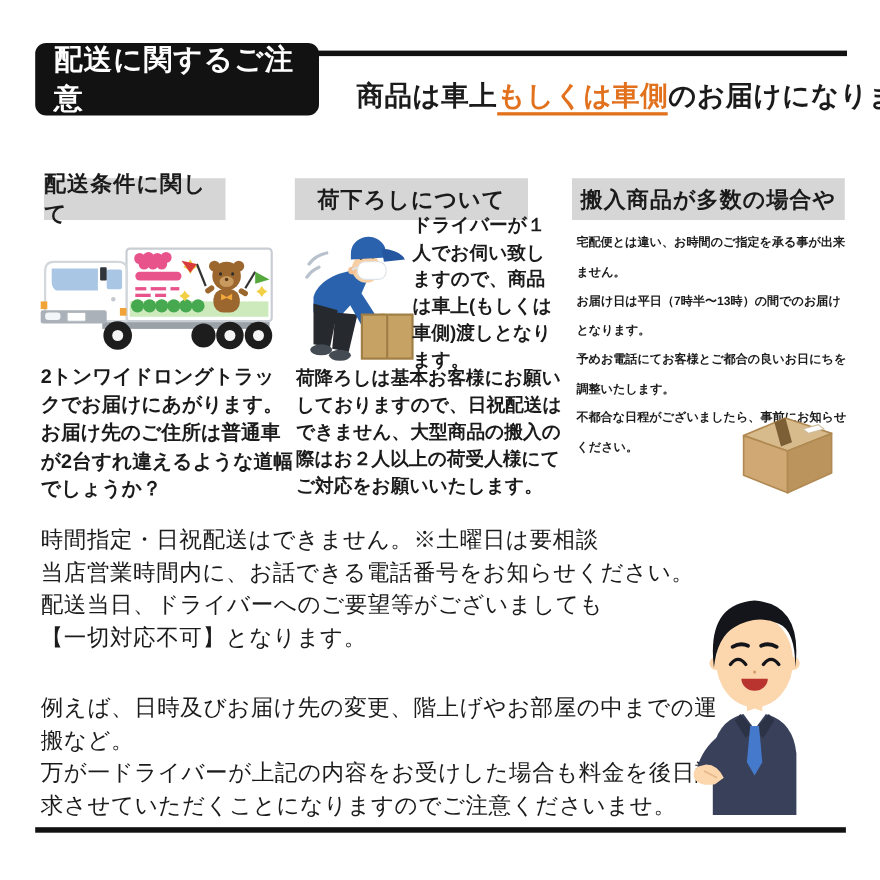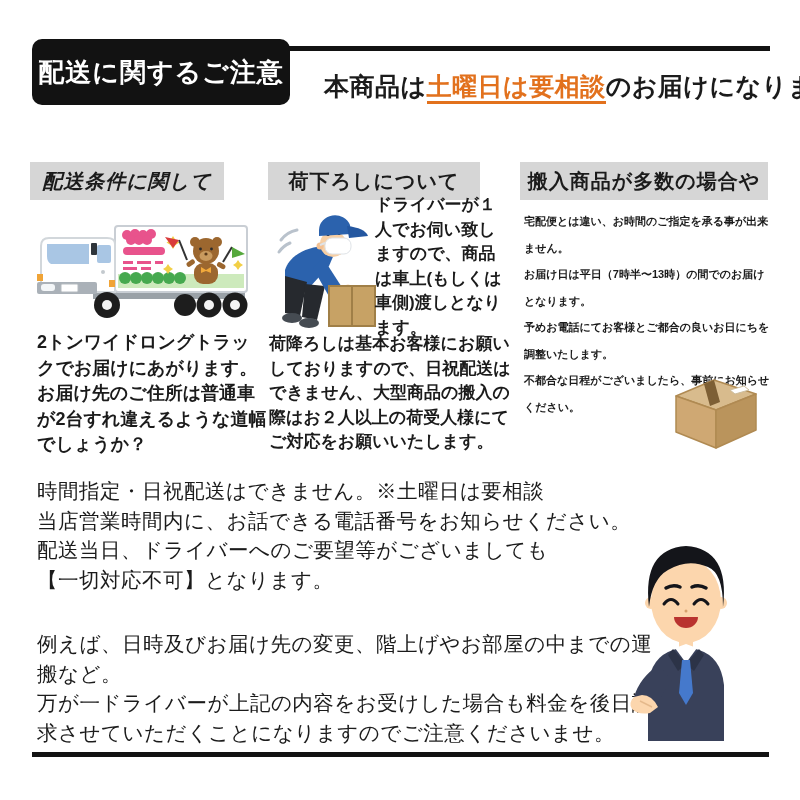--- a/index.html
+++ b/index.html
@@ -13,32 +13,32 @@
   }
   .abs { position:absolute; }
 
   
   .badge {
     left:32px; top:39px; width:258px; height:66px;
     background:#121212; border-radius:10px;
     display:flex; align-items:center; justify-content:center;
     z-index:2;
   }
-  .badge span { color:#ffffff; font-size:26px; font-weight:bold; letter-spacing:1px; }
+  .badge span { color:#ffffff; font-size:26px; font-weight:bold; letter-spacing:1px;margin-left:17px; }
   .top-line { left:150px; top:46px; width:620px; height:5px; background:#121212; z-index:1; }
   .subtitle { left:324px; top:70px; font-size:25px; font-weight:bold; letter-spacing:0.5px; white-space:nowrap; }
   .subtitle .hl { color:#e2711d; border-bottom:3px solid #e2711d; padding-bottom:1px; }
 
   
   .col-head {
     top:162px; height:38px; background:#d6d6d6;
     display:flex; align-items:center; justify-content:center;
   }
   .col-head span { font-size:20px; font-weight:bold; letter-spacing:1px; }
-  .head-1 { left:30px;  width:194px;font-style:italic; }
+  .head-1 { left:40px;  width:165px; }
   .head-2 { left:268px; width:212px; }
   .head-3 { left:520px; width:248px; }
 
   .body-txt { font-weight:bold; white-space:pre-line; }
   .col1-body { left:37px;  top:330px; width:230px; font-size:18px;   line-height:25.5px; }
   .col2-side { left:375px; top:193px; width:134px; font-size:17px;   line-height:24.5px; }
   .col2-body { left:269px; top:332px; width:244px; font-size:17px;   line-height:24.5px; }
   .col3-body { left:524px; top:208px; width:250px; font-size:11px; line-height:26.5px; }
 
   .note { font-size:20.5px; font-weight:500; line-height:29.5px; white-space:pre-line; letter-spacing:0.5px; }
@@ -53,21 +53,21 @@
   .ill-man    { left:628px; top:543px; width:152px; height:198px; }
   svg { display:block; }
 </style>
 </head>
 <body>
 
 <div class="abs top-line"></div>
 <div class="abs badge">
   <span>配送に関するご注意</span>
 </div>
-<div class="abs subtitle"><span>本商品は</span><span class="hl">土曜日は要相談</span><span>のお届けになります</span></div>
+<div class="abs subtitle"><span>商品は車上</span><span class="hl">もしくは車側</span><span>のお届けになります</span></div>
 
 <div class="abs col-head head-1">
   <span>配送条件に関して</span>
 </div>
 <div class="abs col-head head-2">
   <span>荷下ろしについて</span>
 </div>
 <div class="abs col-head head-3">
   <span>搬入商品が多数の場合や</span>
 </div>

